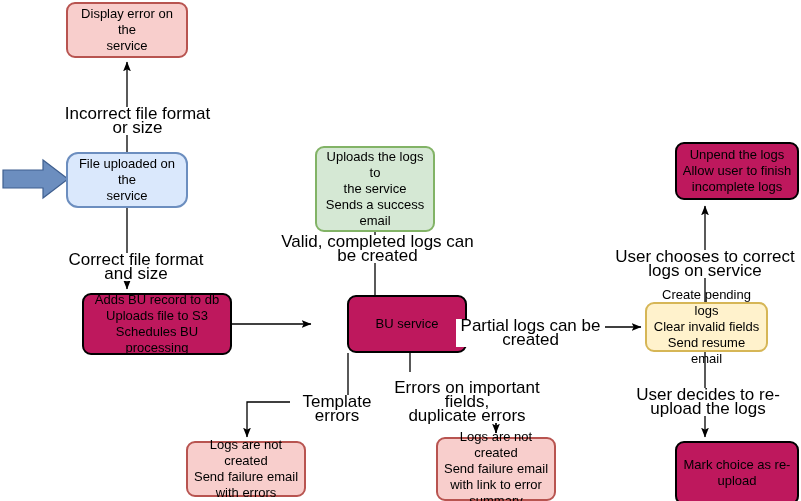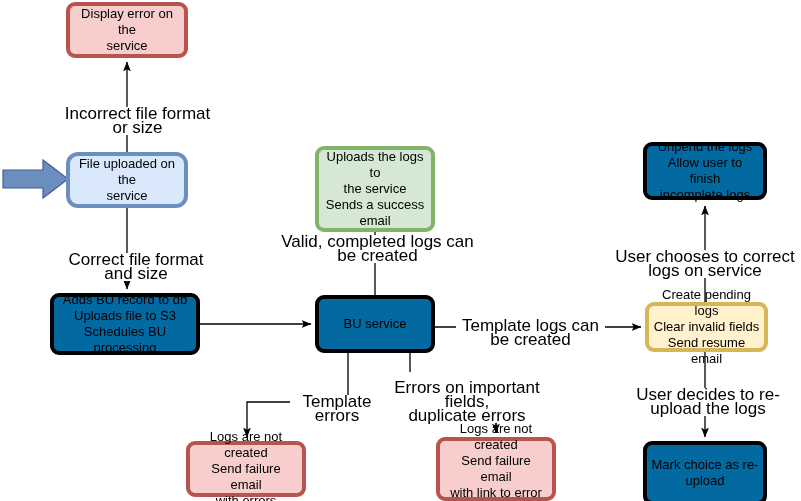--- a/index.html
+++ b/index.html
@@ -20,38 +20,38 @@
   #edges {
     position: absolute;
     left: 0;
     top: 0;
     width: 801px;
     height: 501px;
   }
   .node {
     position: absolute;
     box-sizing: border-box;
-    border: 4px solid #b91c1c;
+    border: 2px solid #b91c1c;
     border-radius: 9px;
     display: flex;
     align-items: center;
     justify-content: center;
     text-align: center;
     font-size: 13px;
     line-height: 16px;
     color: #000000;
     z-index: 3;
     padding: 2px 4px;
     white-space: pre-line;
   }
   .node.pink   { background: #f8cecc; border-color: #b85450; }
   .node.blue   { background: #dae8fc; border-color: #6c8ebf; }
   .node.green  { background: #d5e8d4; border-color: #82b366; }
   .node.yellow { background: #ffe6cc; border-color: #d79b00; }
-  .node.plain  { background: #0369a1; border-color: #000000; }
+  .node.plain  { background: #be185d; border-color: #000000; margin-left: 32px; }
   .node.yellow { background: #fff2cc; border-color: #d6b656; }
 
   .edge-label {
     position: absolute;
     font-size: 17px;
     line-height: 14px;
     color: #000000;
     background: #ffffff;
     text-align: center;
     white-space: pre-line;
@@ -135,21 +135,21 @@
 
   <div class="node plain" style="left:643px; top:441px; width:124px; height:64px;">Mark choice as re-
 upload</div>
 
   <div class="edge-label" style="left:58px; top:107px; width:155px;">Incorrect file format or size</div>
 
   <div class="edge-label" style="left:58px; top:253px; width:152px;">Correct file format and size</div>
 
   <div class="edge-label" style="left:278px; top:235px; width:195px;">Valid, completed logs can be created</div>
 
-  <div class="edge-label" style="left:456px; top:319px; width:145px;">Template logs can be created</div>
+  <div class="edge-label" style="left:456px; top:319px; width:145px;">Partial logs can be created</div>
 
   <div class="edge-label" style="left:290px; top:395px; width:90px;">Template errors</div>
 
   <div class="edge-label" style="left:392px; top:381px; width:146px;">Errors on important fields,
 duplicate errors</div>
 
   <div class="edge-label" style="left:603px; top:250px; width:200px;">User chooses to correct logs on service</div>
 
   <div class="edge-label" style="left:617px; top:388px; width:178px;">User decides to re-upload the logs</div>
 

